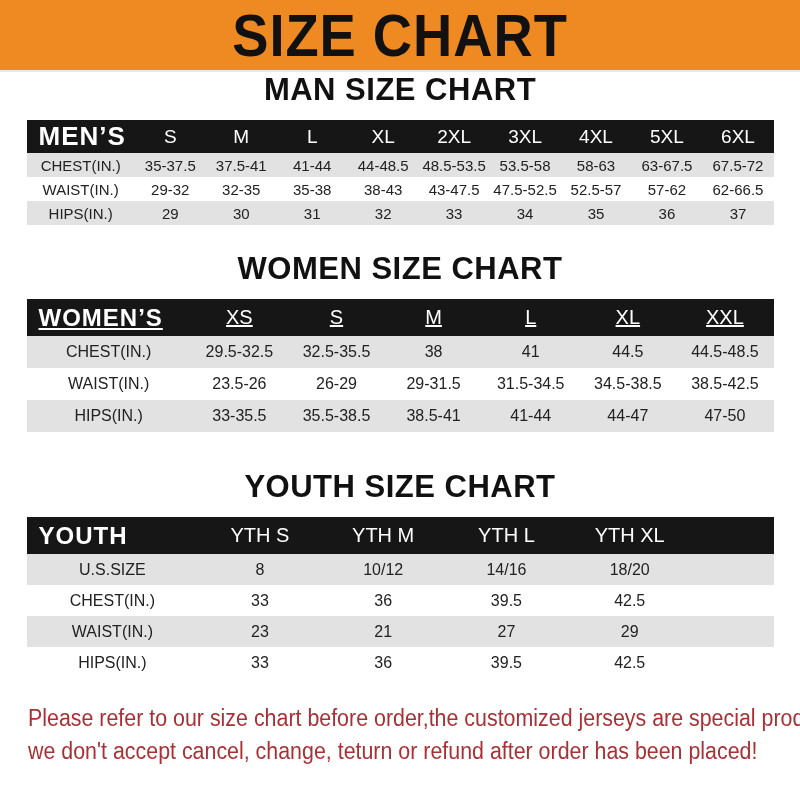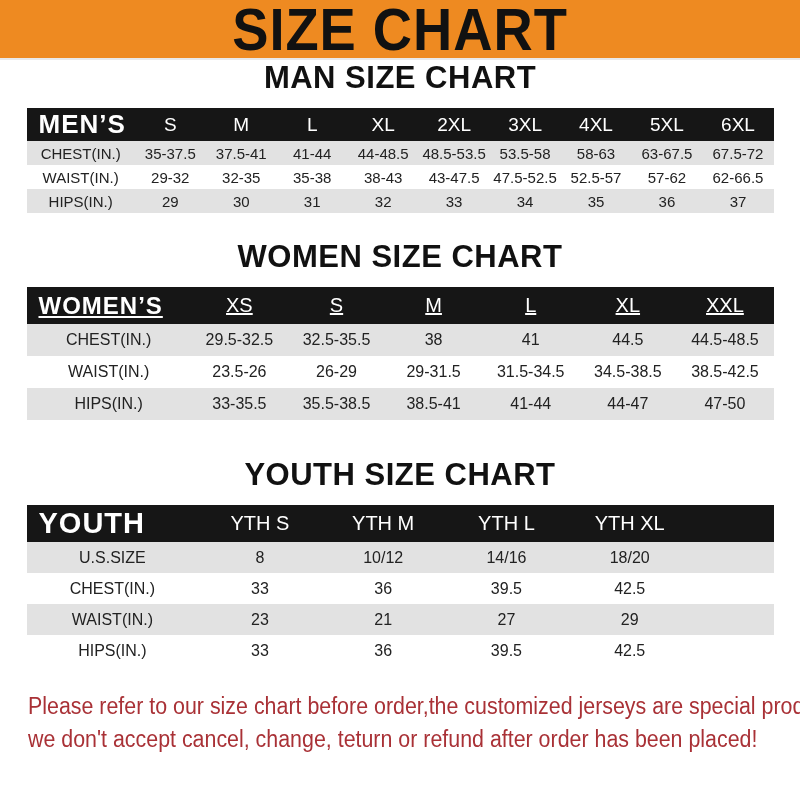--- a/index.html
+++ b/index.html
@@ -11,21 +11,21 @@
   }
   * { box-sizing: border-box; }
   html, body {
     margin: 0; padding: 0;
     width: 800px; height: 800px;
     background: #ffffff;
     font-family: "Liberation Sans", sans-serif;
     overflow: hidden;
   }
   .banner {
-    width: 800px; height: 60px;
+    width: 800px; height: 72px;
     background: var(--orange);
     display: flex; align-items: center; justify-content: center;
     border-bottom: 2px solid #e9e9e9;
   }
   .banner-title {
     font-size: 56px;
     font-weight: bold;
     color: var(--ink);
     letter-spacing: 1px;
     transform: scale(0.97, 1.05);
@@ -78,21 +78,21 @@
 
   
   .tbl-women { margin-top: 15px; }
   .tbl-women thead th { height: 37px; font-size: 20px; text-decoration: underline; }
   .tbl-women thead th.corner { width: 22%; font-size: 24px; }
   .tbl-women tbody td { height: 32px; font-size: 16px; }
 
   
   .tbl-youth { margin-top: 16px; }
   .tbl-youth thead th { height: 37px; font-size: 20px; }
-  .tbl-youth thead th.corner { width: 23%; font-size: 29px; }
+  .tbl-youth thead th.corner { width: 23%; font-size: 24px; }
   .tbl-youth thead th.pad { width: 11%; }
   .tbl-youth tbody td { height: 31px; font-size: 16px; }
 
   .footer-note {
     margin: 24px 0 0 28px;
     color: var(--red);
     font-size: 23px;
     line-height: 1.42;
   }
   .footer-note .line {

